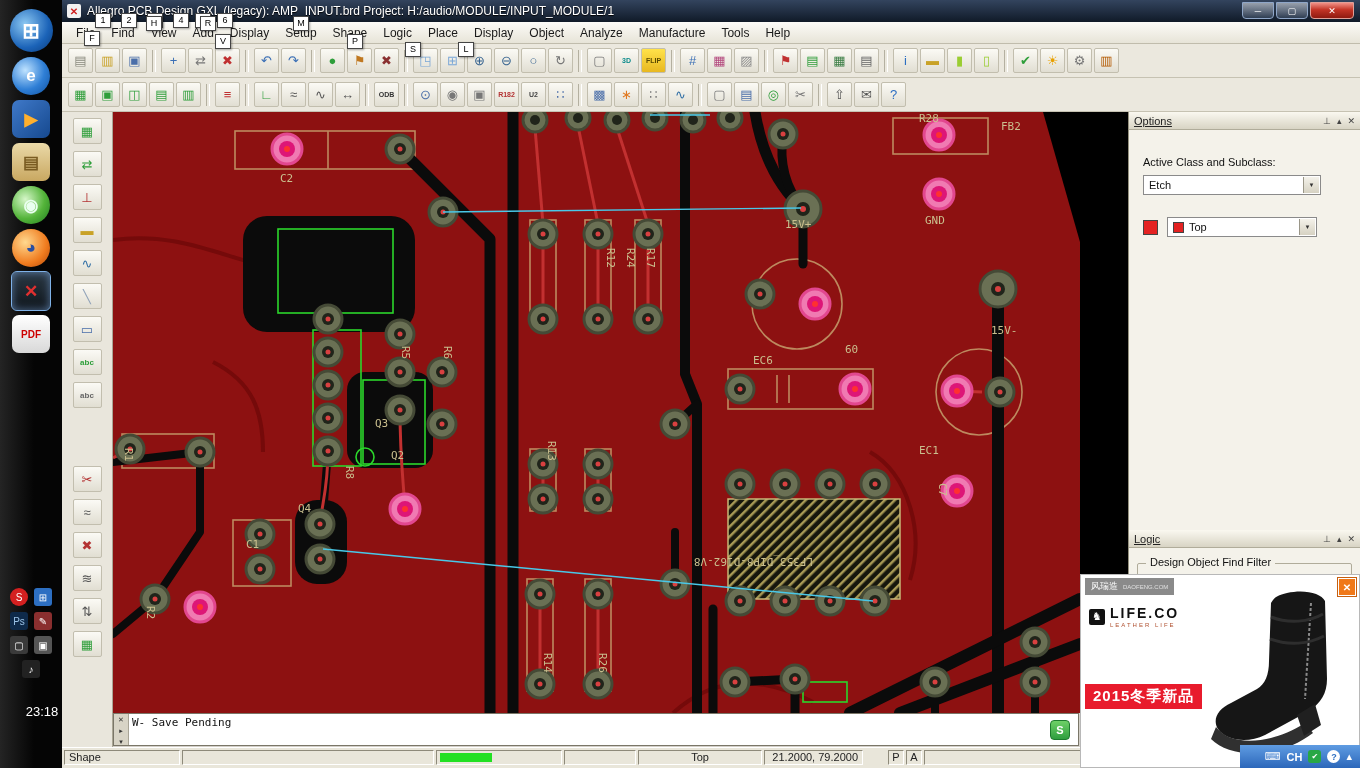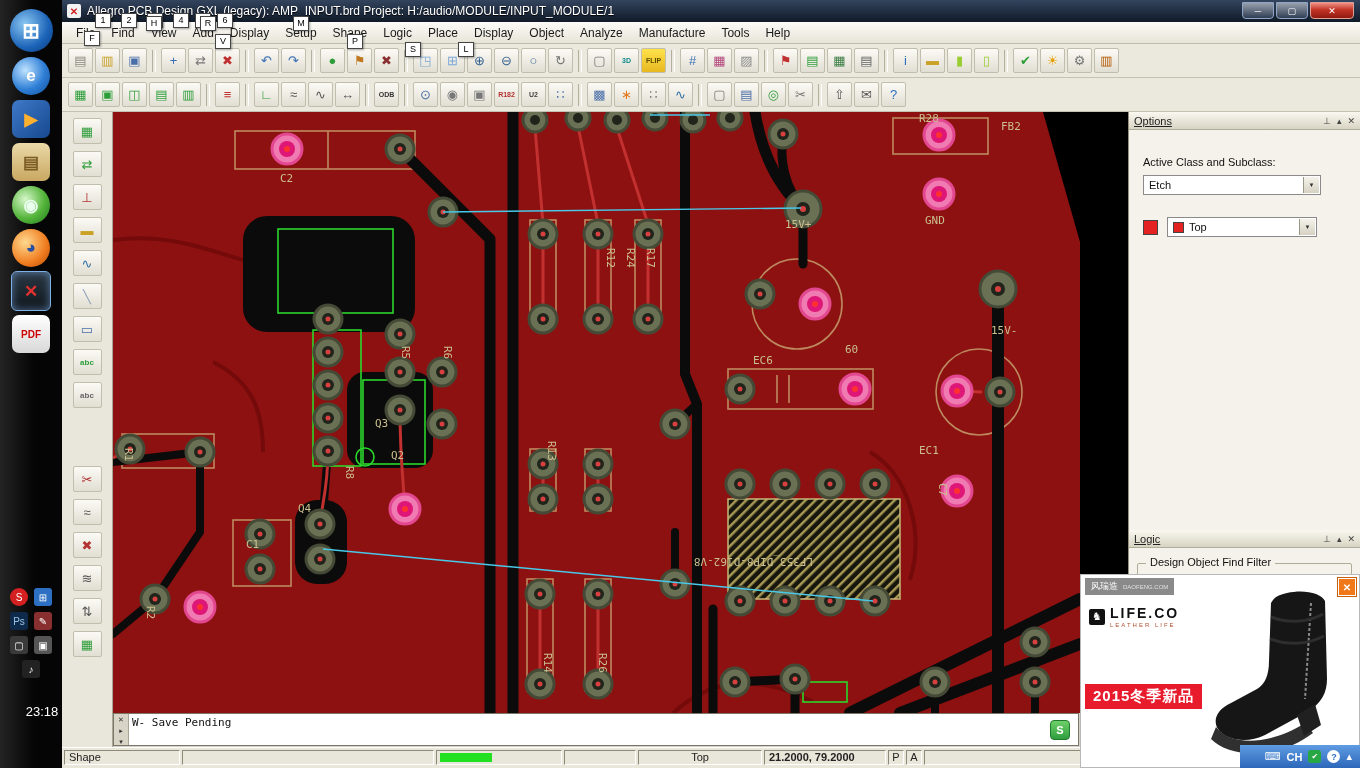--- a/index.html
+++ b/index.html
@@ -114,21 +114,21 @@
   #statusbar{position:absolute;left:62px;top:747px;width:1298px;height:21px;background:#e9e6da;
     border-top:1px solid #fff;font-size:11px;color:#222;z-index:5;}
   .sb-cell{position:absolute;top:2px;height:15px;line-height:13px;border:1px solid;
     border-color:#8e8a7a #fff #fff #8e8a7a;padding:0 4px;box-sizing:border-box;background:#e9e6da;overflow:hidden;}
   #sb-state{left:2px;width:116px;}
   #sb-sp1{left:120px;width:252px;}
   #sb-progress{left:374px;width:126px;padding:0;}
   #sb-progress-fill{position:absolute;left:3px;top:2px;width:52px;height:9px;background:#22e022;}
   #sb-sp2{left:502px;width:72px;}
   #sb-layer{left:576px;width:124px;text-align:center;}
-  #sb-coords{left:702px;width:122px;text-align:left;font-weight:bold;}
+  #sb-coords{left:702px;width:99px;text-align:right;}
   #sb-p{left:826px;width:16px;text-align:center;padding:0;cursor:pointer;}
   #sb-a{left:844px;width:16px;text-align:center;padding:0;cursor:pointer;}
   #sb-sp3{left:862px;width:360px;}
 
   
   #ad{position:absolute;left:1080px;top:574px;width:280px;height:194px;background:#fff;
     border:1px solid #b8b8b8;z-index:20;overflow:hidden;box-sizing:border-box;}
   #ad-logo{position:absolute;left:4px;top:3px;height:17px;background:#8a8a8a;color:#fff;font-size:9px;
     padding:0 6px;display:flex;align-items:center;gap:5px;}
   #ad-logo-sub{font-size:6px;color:#e0e0e0;}

